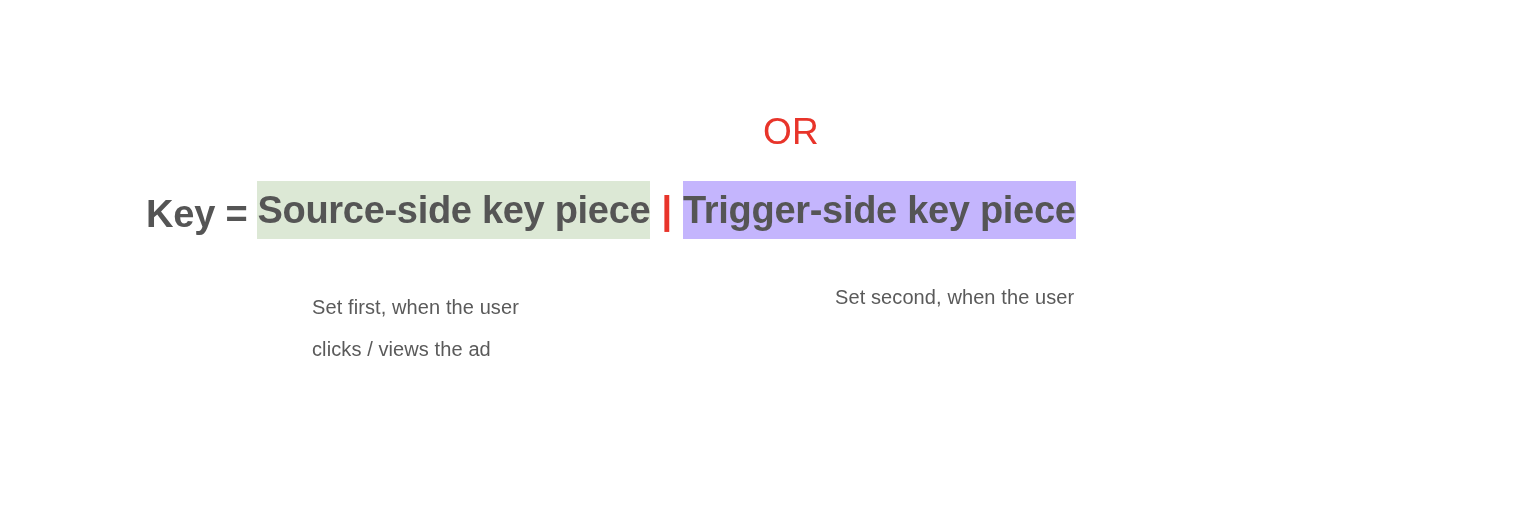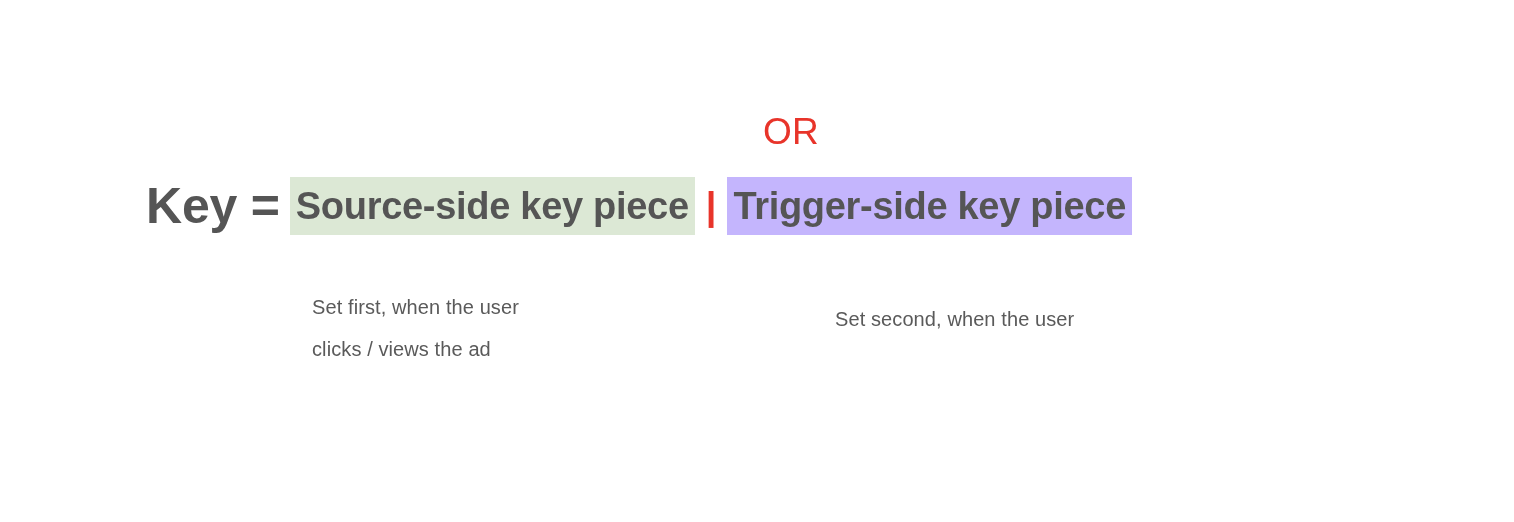--- a/index.html
+++ b/index.html
@@ -42,35 +42,36 @@
   .formula-row {
     position: absolute;
     left: 146px;
     top: 177px;
     display: flex;
     align-items: center;
     white-space: nowrap;
   }
 
   .key-prefix {
-    font-size: 50px;
+    font-size: 38px;
     line-height: 58px;
     font-weight: 700;
     color: #555555;
     letter-spacing: -0.2px;
     padding-right: 10px;
+    margin-top: 8px;
   }
 
   .chip {
     font-size: 38px;
     line-height: 58px;
     font-weight: 700;
     color: #555555;
     letter-spacing: -0.3px;
-    padding: 0 6px;
+    padding: 0 0;
     display: inline-block;
   }
 
   .chip-source {
     background: #dce8d5;
   }
 
   .chip-trigger {
     background: #c4b5fd;
   }
@@ -95,21 +96,21 @@
   }
 
   .caption-source {
     left: 312px;
     top: 286px;
     width: 400px;
   }
 
   .caption-trigger {
     left: 835px;
-    top: 298px;
+    top: 276px;
     width: 460px;
   }
 
   .caption-line {
     display: block;
   }
 </style>
 </head>
 <body>
 

